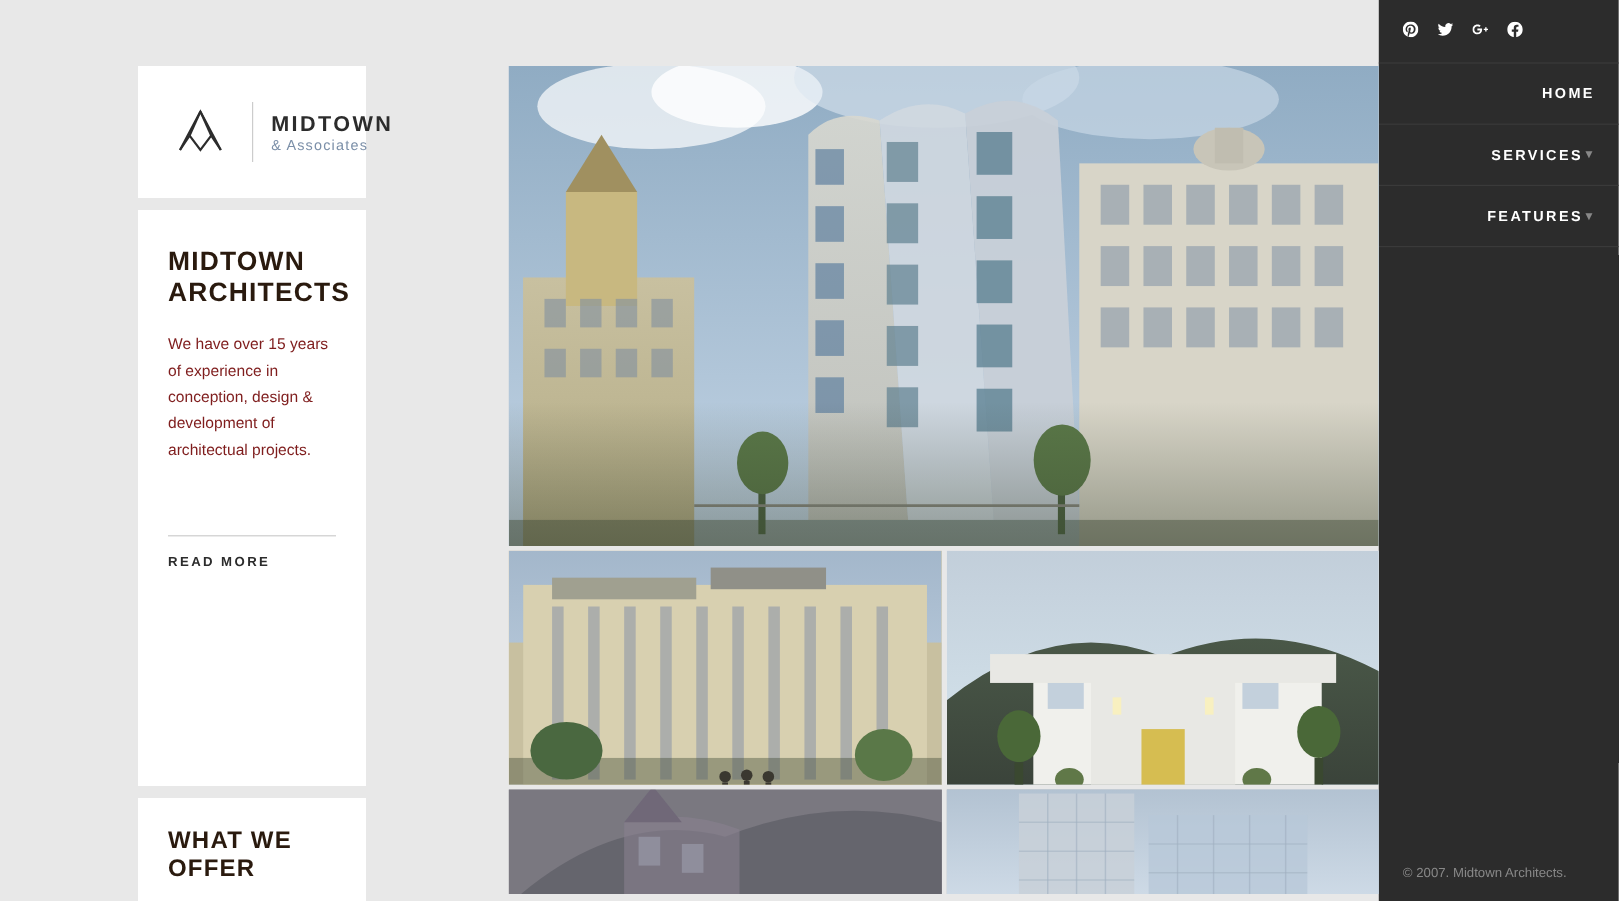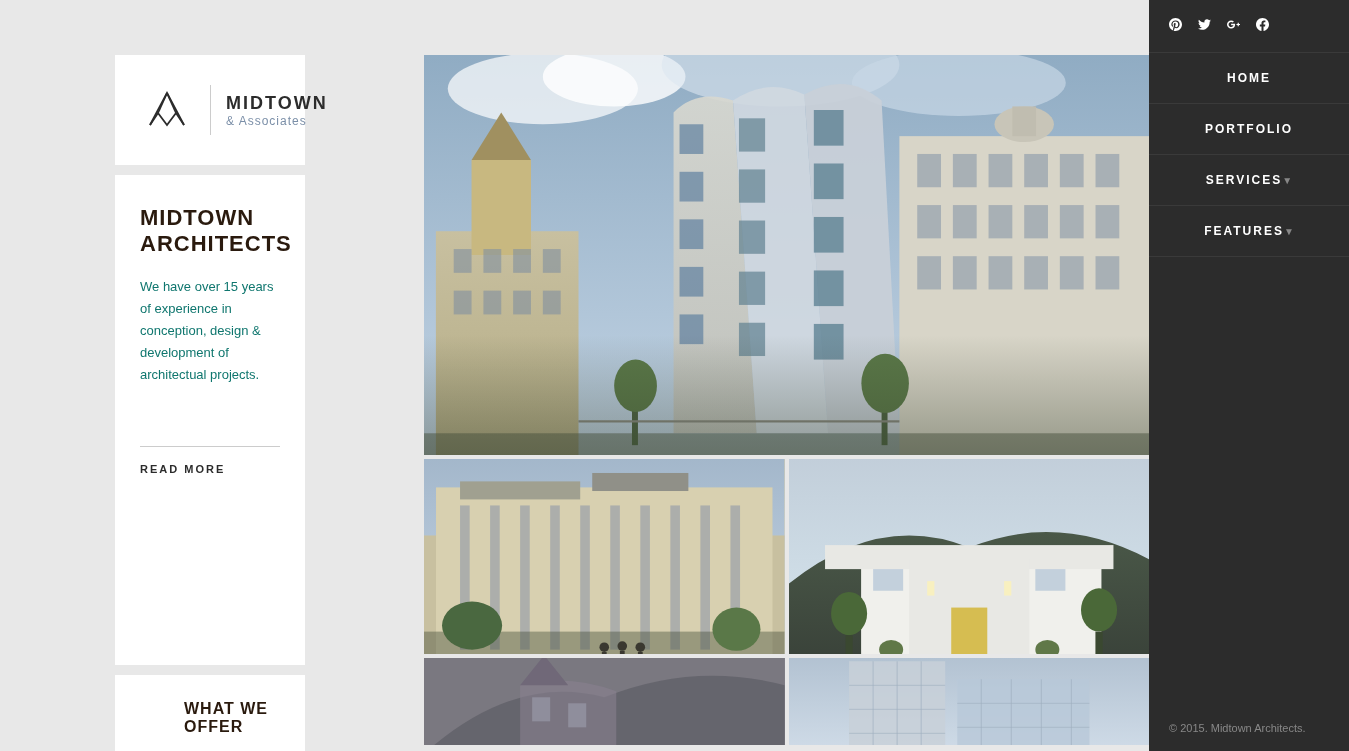--- a/index.html
+++ b/index.html
@@ -74,21 +74,21 @@
       font-weight: 800;
       color: #2a1a0e;
       line-height: 1.2;
       margin-bottom: 18px;
       text-transform: uppercase;
       letter-spacing: 1px;
     }
 
     .info-description {
       font-size: 13px;
-      color: #0f766e;
+      color: #7f1d1d;
       line-height: 1.7;
       margin-bottom: 60px;
     }
 
     .read-more-divider {
       border: none;
       border-top: 1px solid #cccccc;
       margin-bottom: 12px;
       width: 100%;
     }
@@ -104,26 +104,25 @@
       margin-top: 24px;
     }
 
     .what-we-offer-panel {
       background: #ffffff;
       margin: 10px 115px 0 115px;
       padding: 25px 25px 15px 25px;
     }
 
     .what-we-offer-heading {
-      font-size: 16px;
+      font-size: 20px;
       font-weight: 800;
       color: #2a1a0e;
       text-transform: uppercase;
       letter-spacing: 1px;
-      margin-left: 44px;
     }
 
     
     .main-content {
       flex: 1;
       display: flex;
       flex-direction: column;
       gap: 4px;
       padding: 55px 0 0 4px;
     }
@@ -196,21 +195,21 @@
 
     .nav-items {
       display: flex;
       flex-direction: column;
       flex: 1;
     }
 
     .nav-item {
       display: flex;
       align-items: center;
-      justify-content: center;
+      justify-content: flex-end;
       padding: 18px 20px;
       border-bottom: 1px solid #3a3a3a;
       cursor: pointer;
     }
 
     .nav-item-label {
       font-size: 12px;
       font-weight: 700;
       color: #ffffff;
       letter-spacing: 2px;
@@ -544,27 +543,24 @@
           <path d="M24 12.073c0-6.627-5.373-12-12-12s-12 5.373-12 12c0 5.99 4.388 10.954 10.125 11.854v-8.385H7.078v-3.47h3.047V9.43c0-3.007 1.792-4.669 4.533-4.669 1.312 0 2.686.235 2.686.235v2.953H15.83c-1.491 0-1.956.925-1.956 1.874v2.25h3.328l-.532 3.47h-2.796v8.385C19.612 23.027 24 18.062 24 12.073z"></path>
         </svg>
     </span>
   </div>
 
   <div class="nav-items">
     <div class="nav-item">
       <span class="nav-item-label">HOME</span>
     </div>
     <div class="nav-item">
-      <span class="nav-item-label">PORTFOLIO</span>
-    </div>
-    <div class="nav-item">
       <span class="nav-item-label">SERVICES</span>
       <span class="nav-arrow">▼</span>
     </div>
     <div class="nav-item">
       <span class="nav-item-label">FEATURES</span>
       <span class="nav-arrow">▼</span>
     </div>
   </div>
 
-  <div class="copyright">© 2015. Midtown Architects.</div>
+  <div class="copyright">© 2007. Midtown Architects.</div>
 
 </div>
 
 </body></html>

